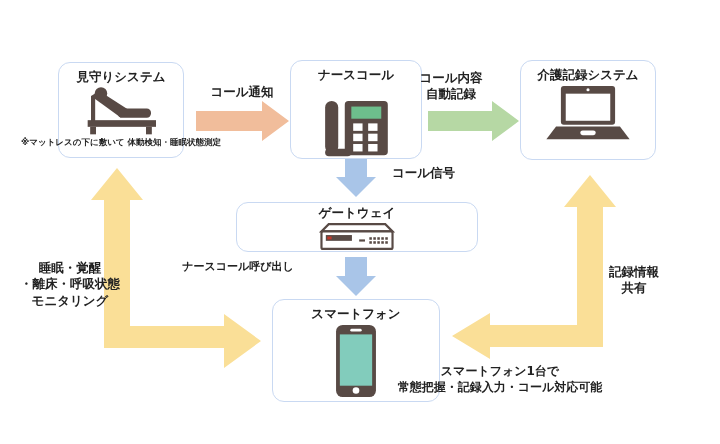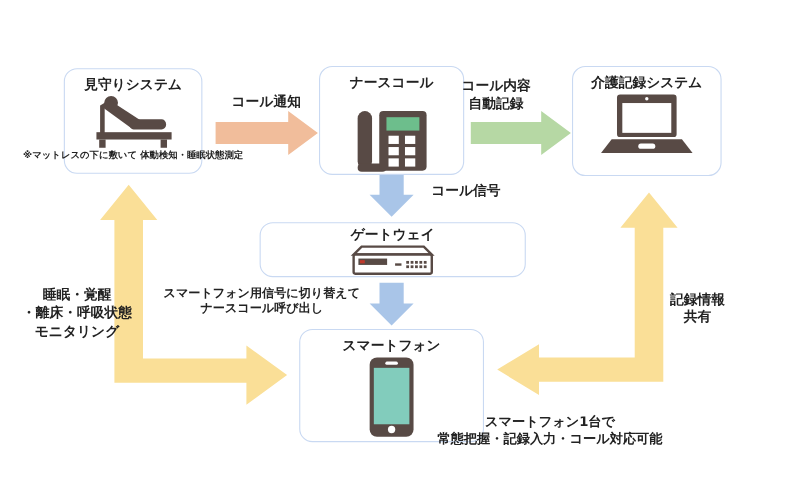--- a/index.html
+++ b/index.html
@@ -44,21 +44,21 @@
     position:absolute;font-weight:bold;line-height:1.3;text-align:center;
     white-space:nowrap;
   }
   .diagram-label span{display:block;}
   #label-call-notice{left:188px;top:84px;width:108px;font-size:12.5px;}
   #label-auto-record{left:400px;top:70px;width:102px;font-size:12.5px;}
   #label-call-signal{left:392px;top:165px;width:90px;font-size:12.5px;text-align:left;}
   #label-switch-signal{left:140px;top:260px;width:196px;font-size:11px;}
   #label-monitoring-info{left:14px;top:260px;width:112px;font-size:12.5px;}
   #label-record-share{left:596px;top:264px;width:76px;font-size:12.5px;}
-  #label-smartphone-caption{left:392px;top:364px;width:216px;font-size:12px;margin-top:12px;}
+  #label-smartphone-caption{left:392px;top:364px;width:216px;font-size:12px;}
   .router-stroke{fill:#ffffff;stroke:var(--icon-dark);stroke-width:3;}
 </style>
 </head>
 <body>
 
 <div id="canvas">
 
   <svg id="arrow-layer" viewBox="0 0 720 444">
     <polygon points="196,111 262,111 262,101 289,121 262,141 262,131 196,131" fill="#f1bd9b"></polygon>
     <polygon points="428,111 492,111 492,101 519,121 492,141 492,131 428,131" fill="#b6d8a4"></polygon>
@@ -156,21 +156,20 @@
   <div class="diagram-label" id="label-call-notice">コール通知</div>
 
   <div class="diagram-label" id="label-auto-record">
     <span>コール内容</span>
     <span>自動記録</span>
   </div>
 
   <div class="diagram-label" id="label-call-signal">コール信号</div>
 
   <div class="diagram-label" id="label-switch-signal">
-    <span>スマートフォン用信号に切り替えて</span>
     <span>ナースコール呼び出し</span>
   </div>
 
   <div class="diagram-label" id="label-monitoring-info">
     <span>睡眠・覚醒</span>
     <span>・離床・呼吸状態</span>
     <span>モニタリング</span>
   </div>
 
   <div class="diagram-label" id="label-record-share">

